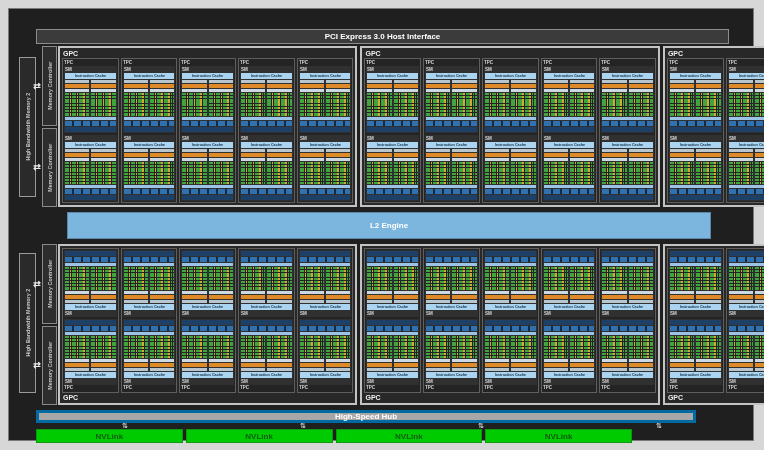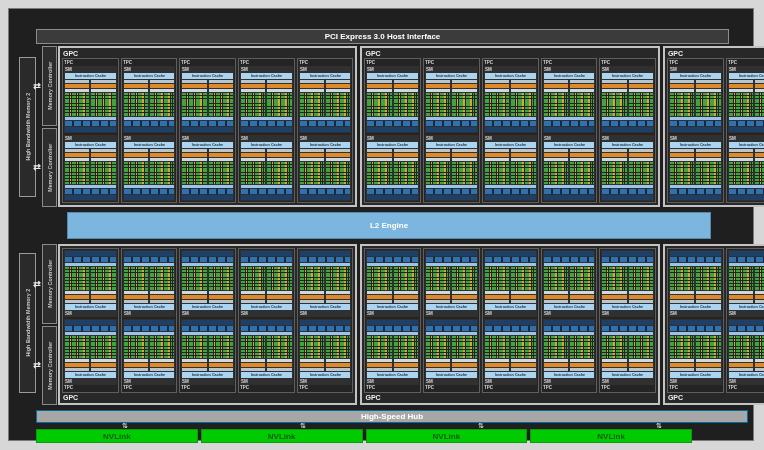--- a/index.html
+++ b/index.html
@@ -11,26 +11,26 @@
   .cbar{display:flex;align-items:center;justify-content:center;
         font-weight:bold;color:#fff;}
   
   #pci{left:27px;top:20px;width:693px;height:15px;background:#3b3b3b;
        border:1px solid #8c8c8c;font-size:8px;}
   #gte{left:27px;top:20px;width:693px;height:14px;background:var(--gigathread_orange);
        border:1px solid #b97425;font-size:8px;}
   
   #l2{left:58px;top:203px;width:644px;height:27px;background:var(--l2_blue);
       border:1px solid #5d87a8;font-size:8px;}
-  #hub{left:27px;top:401px;width:712px;height:13px;background:var(--hub_gray);
-       border:1px solid #0369a1;font-size:8px;}
+  #hub{left:27px;top:401px;width:660px;height:13px;background:var(--hub_gray);
+       border:3px solid #0369a1;font-size:8px;}
   
   #nvarrows{left:27px;top:413px;width:712px;height:7px;display:flex;}
   #nvarrows span{flex:1;text-align:center;color:#f0f0f0;font-size:7px;line-height:7px;}
-  #nvrow{left:27px;top:420px;width:656px;height:14px;display:flex;gap:3px;}
+  #nvrow{left:27px;top:420px;width:596px;height:14px;display:flex;gap:3px;}
   .nvlink{flex:1;background:var(--nvlink_green);border:1px solid #0a9a0a;
           display:flex;align-items:center;justify-content:center;
           font-size:8px;font-weight:bold;color:#0b5c0b;box-sizing:border-box;}
   
   .gpc-row{left:49px;width:650px;height:161px;display:flex;gap:3px;}
   #gpc-top{top:37px;} #gpc-bottom{top:235px;}
   .gpc{flex:1;background:#282828;border:2px solid #c3c3c3;box-sizing:border-box;
        display:flex;flex-direction:column;padding:1px 2px 2px 2px;}
   .flip .gpc{flex-direction:column-reverse;padding:2px 2px 1px 2px;}
   .gpc-label{flex:0 0 9px;font-size:7px;font-weight:bold;color:#eee;line-height:9px;padding-left:1px;}

